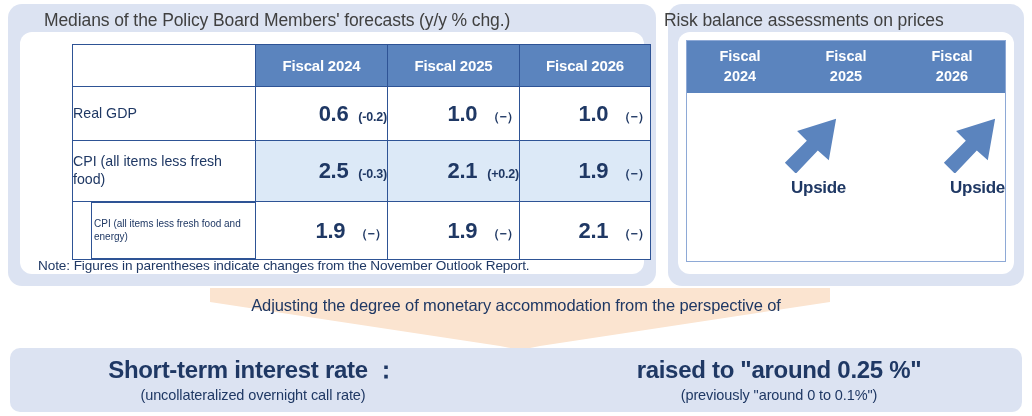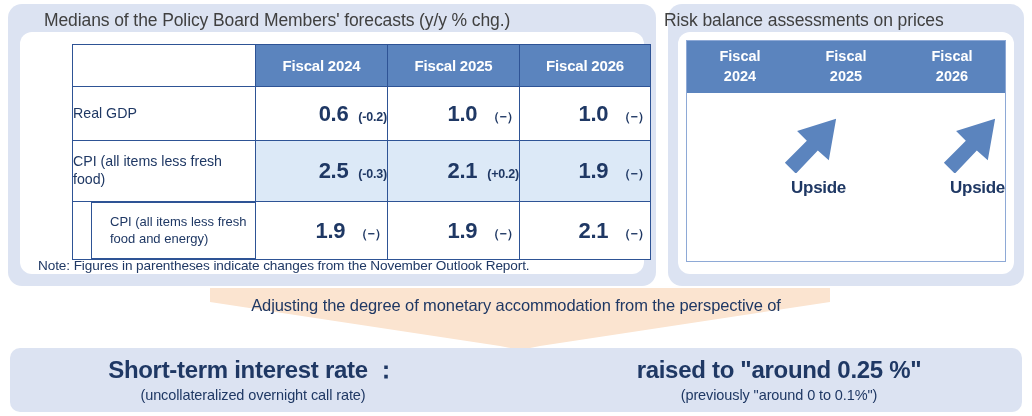--- a/index.html
+++ b/index.html
@@ -90,23 +90,23 @@
     padding:0;
   }
   .sublabel-box{
     border:1.2px solid #2E5395;
     border-right:0;
     height:100%;
     box-sizing:border-box;
     margin-left:18px;
     display:flex;
     align-items:center;
-    font-size:13px;
+    font-size:10px;
     line-height:1.25;
-    padding-left:18px;
+    padding-left:2px;
     color:#1F3864;
   }
   .note{
     position:absolute;
     font-size:13.6px;
     color:#1F3864;
     white-space:nowrap;
     letter-spacing:-0.1px;
   }
 

